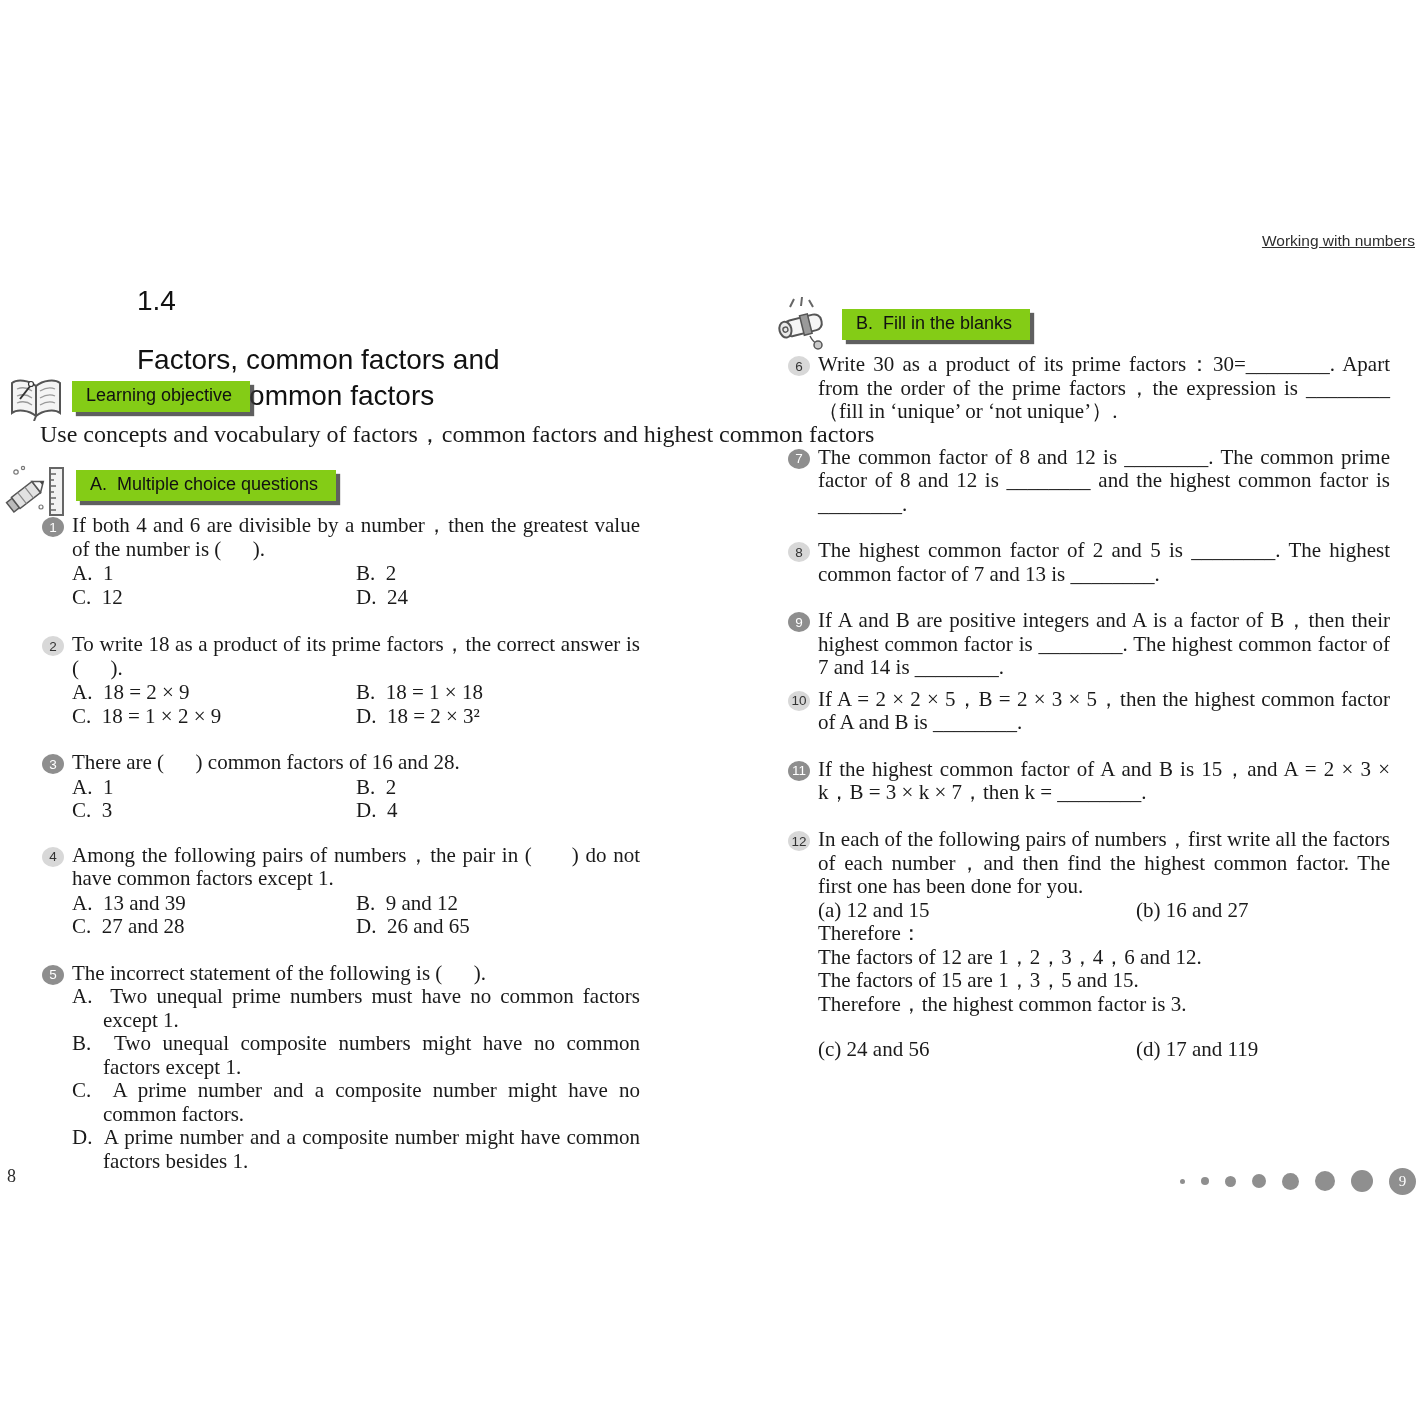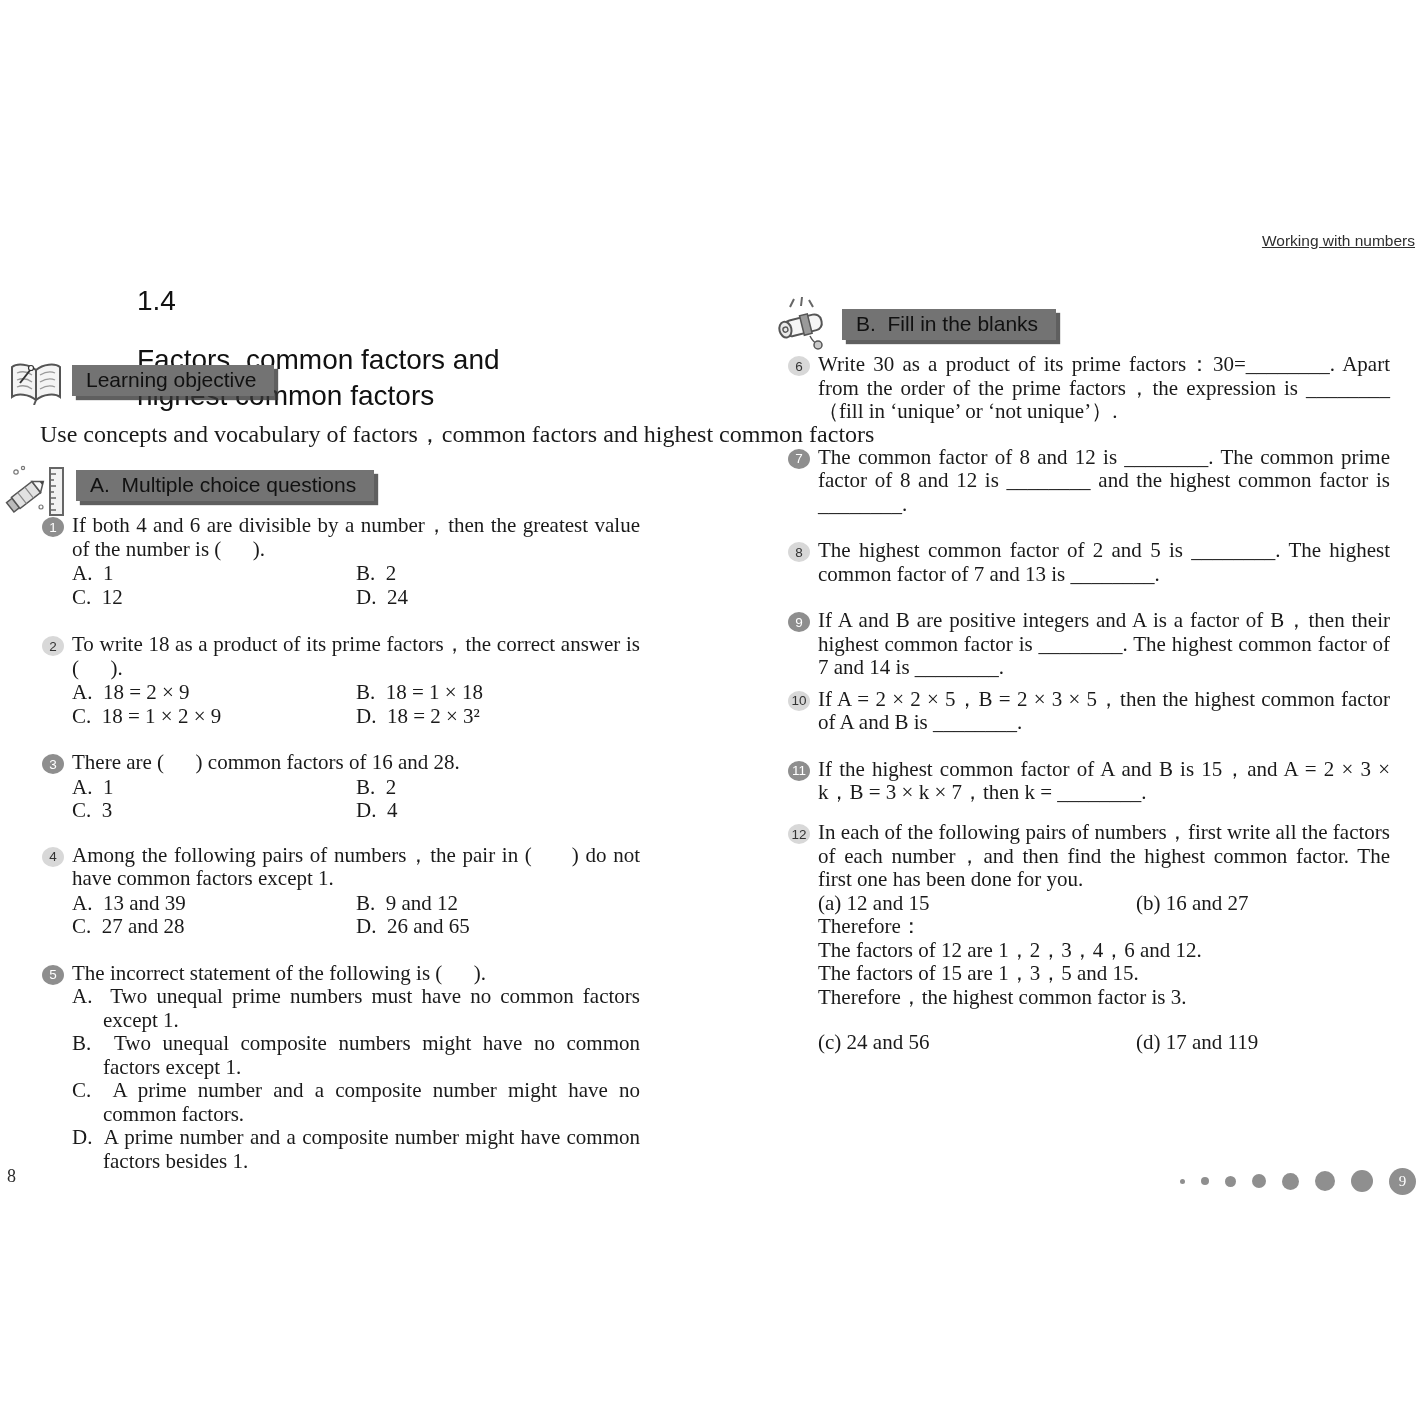--- a/index.html
+++ b/index.html
@@ -18,29 +18,29 @@
 
   
   .chapter-title {
     position:absolute; top:2px; left:97px; display:flex; gap:23px;
     font-family:"Liberation Sans", sans-serif; font-size:28px; line-height:36px; color:#111;flex-direction:column;
   }
   .t-line { display:block; }
 
   
   .sec-row { position:absolute; left:-32px; display:flex; align-items:flex-start; gap:8px; }
-  .lo-row  { top:80px; }
+  .lo-row  { top:96px; }
   .a-row   { top:182px; left:-36px; }
   .b-row   { top:4px;  left:-14px; }
   .c-row   { top:471px; left:-12px; }
   .header-box {
-    background:#737373; color:#111;
+    background:#84cc16; color:#111;
     box-shadow:4px 4px 1px rgba(55,55,55,0.8);
     padding:1px 18px 3px 14px;
-    font-family:"Liberation Sans", sans-serif; font-size:21px; line-height:27px;
+    font-family:"Liberation Sans", sans-serif; font-size:18px; line-height:27px;
     white-space:nowrap;
   }
   .lo-row .header-box { margin-top:4px; }
   .a-row  .header-box { margin-top:7px; }
   .b-row  .header-box { margin-top:13px; }
   .c-row  .header-box { margin-top:12px; }
   .sec-icon { flex:0 0 auto; }
 
   .lo-body {
     position:absolute; top:142px; left:0;
@@ -76,21 +76,21 @@
   .qa .q2 { margin-top:24px; }
   .qa .q3 { margin-top:23px; }
   .qa .q4 { margin-top:21px; }
   .qa .q5 { margin-top:23px; }
   .qb .q6  { margin-top:5px; }
   .qb .q7  { margin-top:22px; }
   .qb .q8  { margin-top:23px; }
   .qb .q9  { margin-top:23px; }
   .qb .q10 { margin-top:8px; }
   .qb .q11 { margin-top:23px; }
-  .qc .q12 { margin-top:5px; }
+  .qc .q12 { margin-top:12px; }
 
   
   .page-num-left {
     position:absolute; left:7px; top:1166px; font-size:18px; color:#2a2a2a;
   }
   .dots-row {
     position:absolute; top:1167px; right:9px; height:28px;
     display:flex; align-items:center; gap:16px;
   }
   .dot { background:#8f8f8f; border-radius:50%; flex:0 0 auto; }

